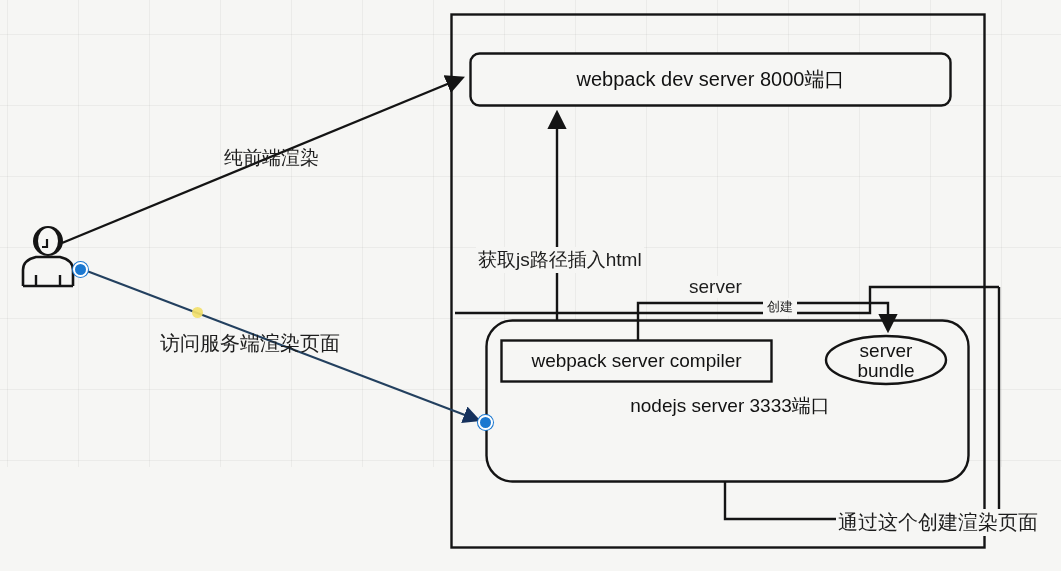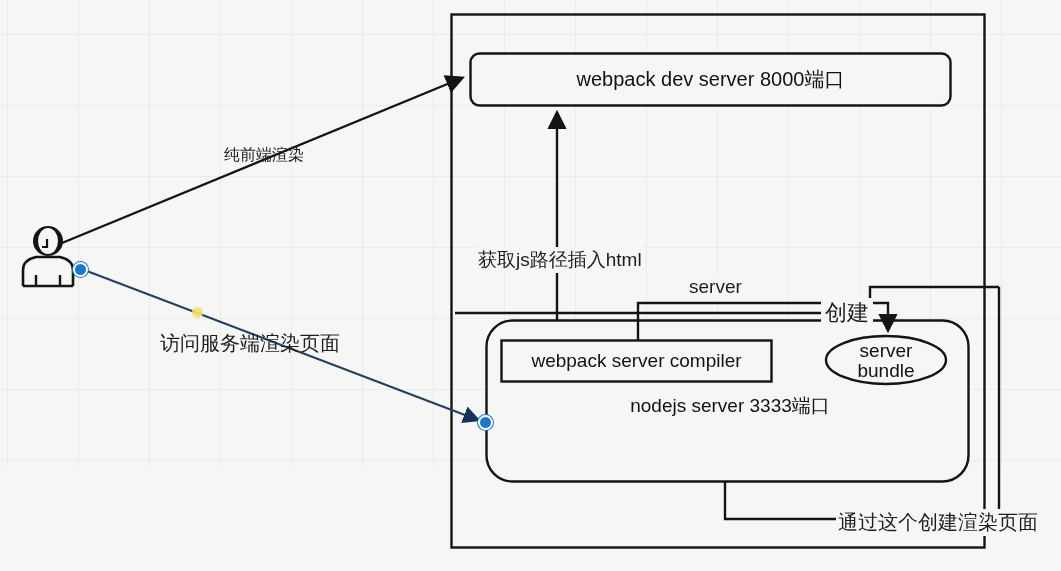--- a/index.html
+++ b/index.html
@@ -99,25 +99,25 @@
 
   <div class="boxtext" style="left:555px;top:393px;width:350px;height:26px;font-size:19px;">nodejs server  3333端口</div>
 
   <div style="position:absolute;left:826px;top:338px;width:120px;height:46px;
               display:flex;flex-direction:column;align-items:center;justify-content:center;
               line-height:1.06;font-size:19px;color:#121212;">
     <span>server</span>
     <span>bundle</span>
   </div>
 
-  <div class="lbl" style="left:224px;top:145px;font-size:16px;">纯前端渲染</div>
+  <div class="lbl" style="left:224px;top:145px;font-size:19px;">纯前端渲染</div>
 
   <div class="lbl" style="left:160px;top:330px;font-size:20px;">访问服务端渲染页面</div>
 
   <div class="lbl" style="left:476px;top:247px;font-size:19px;background:#f6f6f4;padding:0 2px;">获取js路径插入html</div>
 
   <div class="lbl" style="left:686px;top:276px;font-size:19px;background:#f6f6f4;padding:0 3px;">server</div>
 
-  <div class="lbl" style="left:821px;top:298px;font-size:22px;background:#f6f6f4;padding:0 4px;">创建</div>
+  <div class="lbl" style="left:763px;top:298px;font-size:13px;background:#f6f6f4;padding:0 4px;">创建</div>
 
   <div class="lbl" style="left:836px;top:509px;font-size:20px;background:#f6f6f4;padding:0 2px;text-align:center;">通过这个创建渲染页面</div>
 
 </div>
 
 </body></html>

